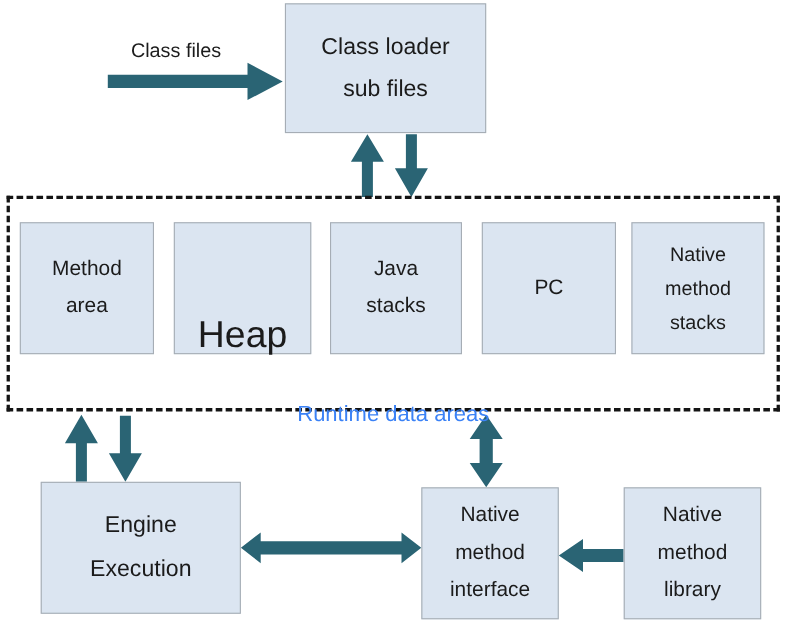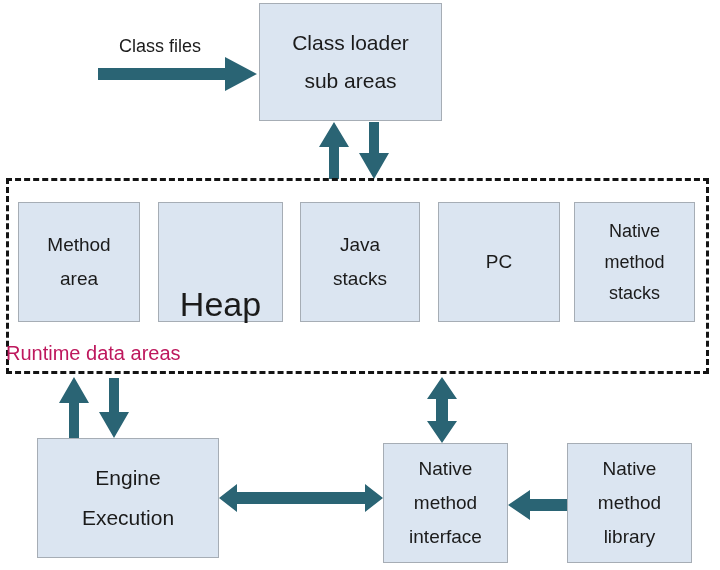--- a/index.html
+++ b/index.html
@@ -24,22 +24,22 @@
   .box.exec-engine   { left:37px;  top:438px; width:182px; height:120px; font-size:21px; line-height:40px; }
   .box.nm-interface  { left:383px; top:443px; width:125px; height:120px; font-size:19px; line-height:34px; }
   .box.nm-library    { left:567px; top:443px; width:125px; height:120px; font-size:19px; line-height:34px; }
 
   .runtime-area {
     position:absolute; box-sizing:border-box;
     left:6px; top:178px; width:703px; height:196px;
     border:3px dashed #141414; background:transparent;
   }
   .runtime-label {
-    position:absolute; left:6px; top:342px; width:703px;
-    font-size:20px; color:#be185d;
+    position:absolute; left:6px; top:366px; width:703px;
+    text-align:center; font-size:20px; color:#3b82f6;
   }
   .classfiles-label {
     position:absolute; left:100px; top:36px; width:120px;
     text-align:center; font-size:18px; color:#1b1b1b;
   }
   .arrows { position:absolute; left:0; top:0; width:720px; height:570px; }
 </style>
 </head>
 <body>
 
@@ -56,21 +56,21 @@
     <polygon points="508,505 530,490 530,499 567,499 567,511 530,511 530,520" fill="#2a6474"></polygon>
   </svg>
 
   <div class="classfiles-label">Class files</div>
 
   <div class="runtime-area"></div>
   <div class="runtime-label">Runtime data areas</div>
 
   <div class="box class-loader">
     <span class="ln">Class loader</span>
-    <span class="ln">sub areas</span>
+    <span class="ln">sub files</span>
   </div>
 
   <div class="box method-area">
     <span class="ln">Method</span>
     <span class="ln">area</span>
   </div>
 
   <div class="box heap">
     <span class="ln">Heap</span>
   </div>

